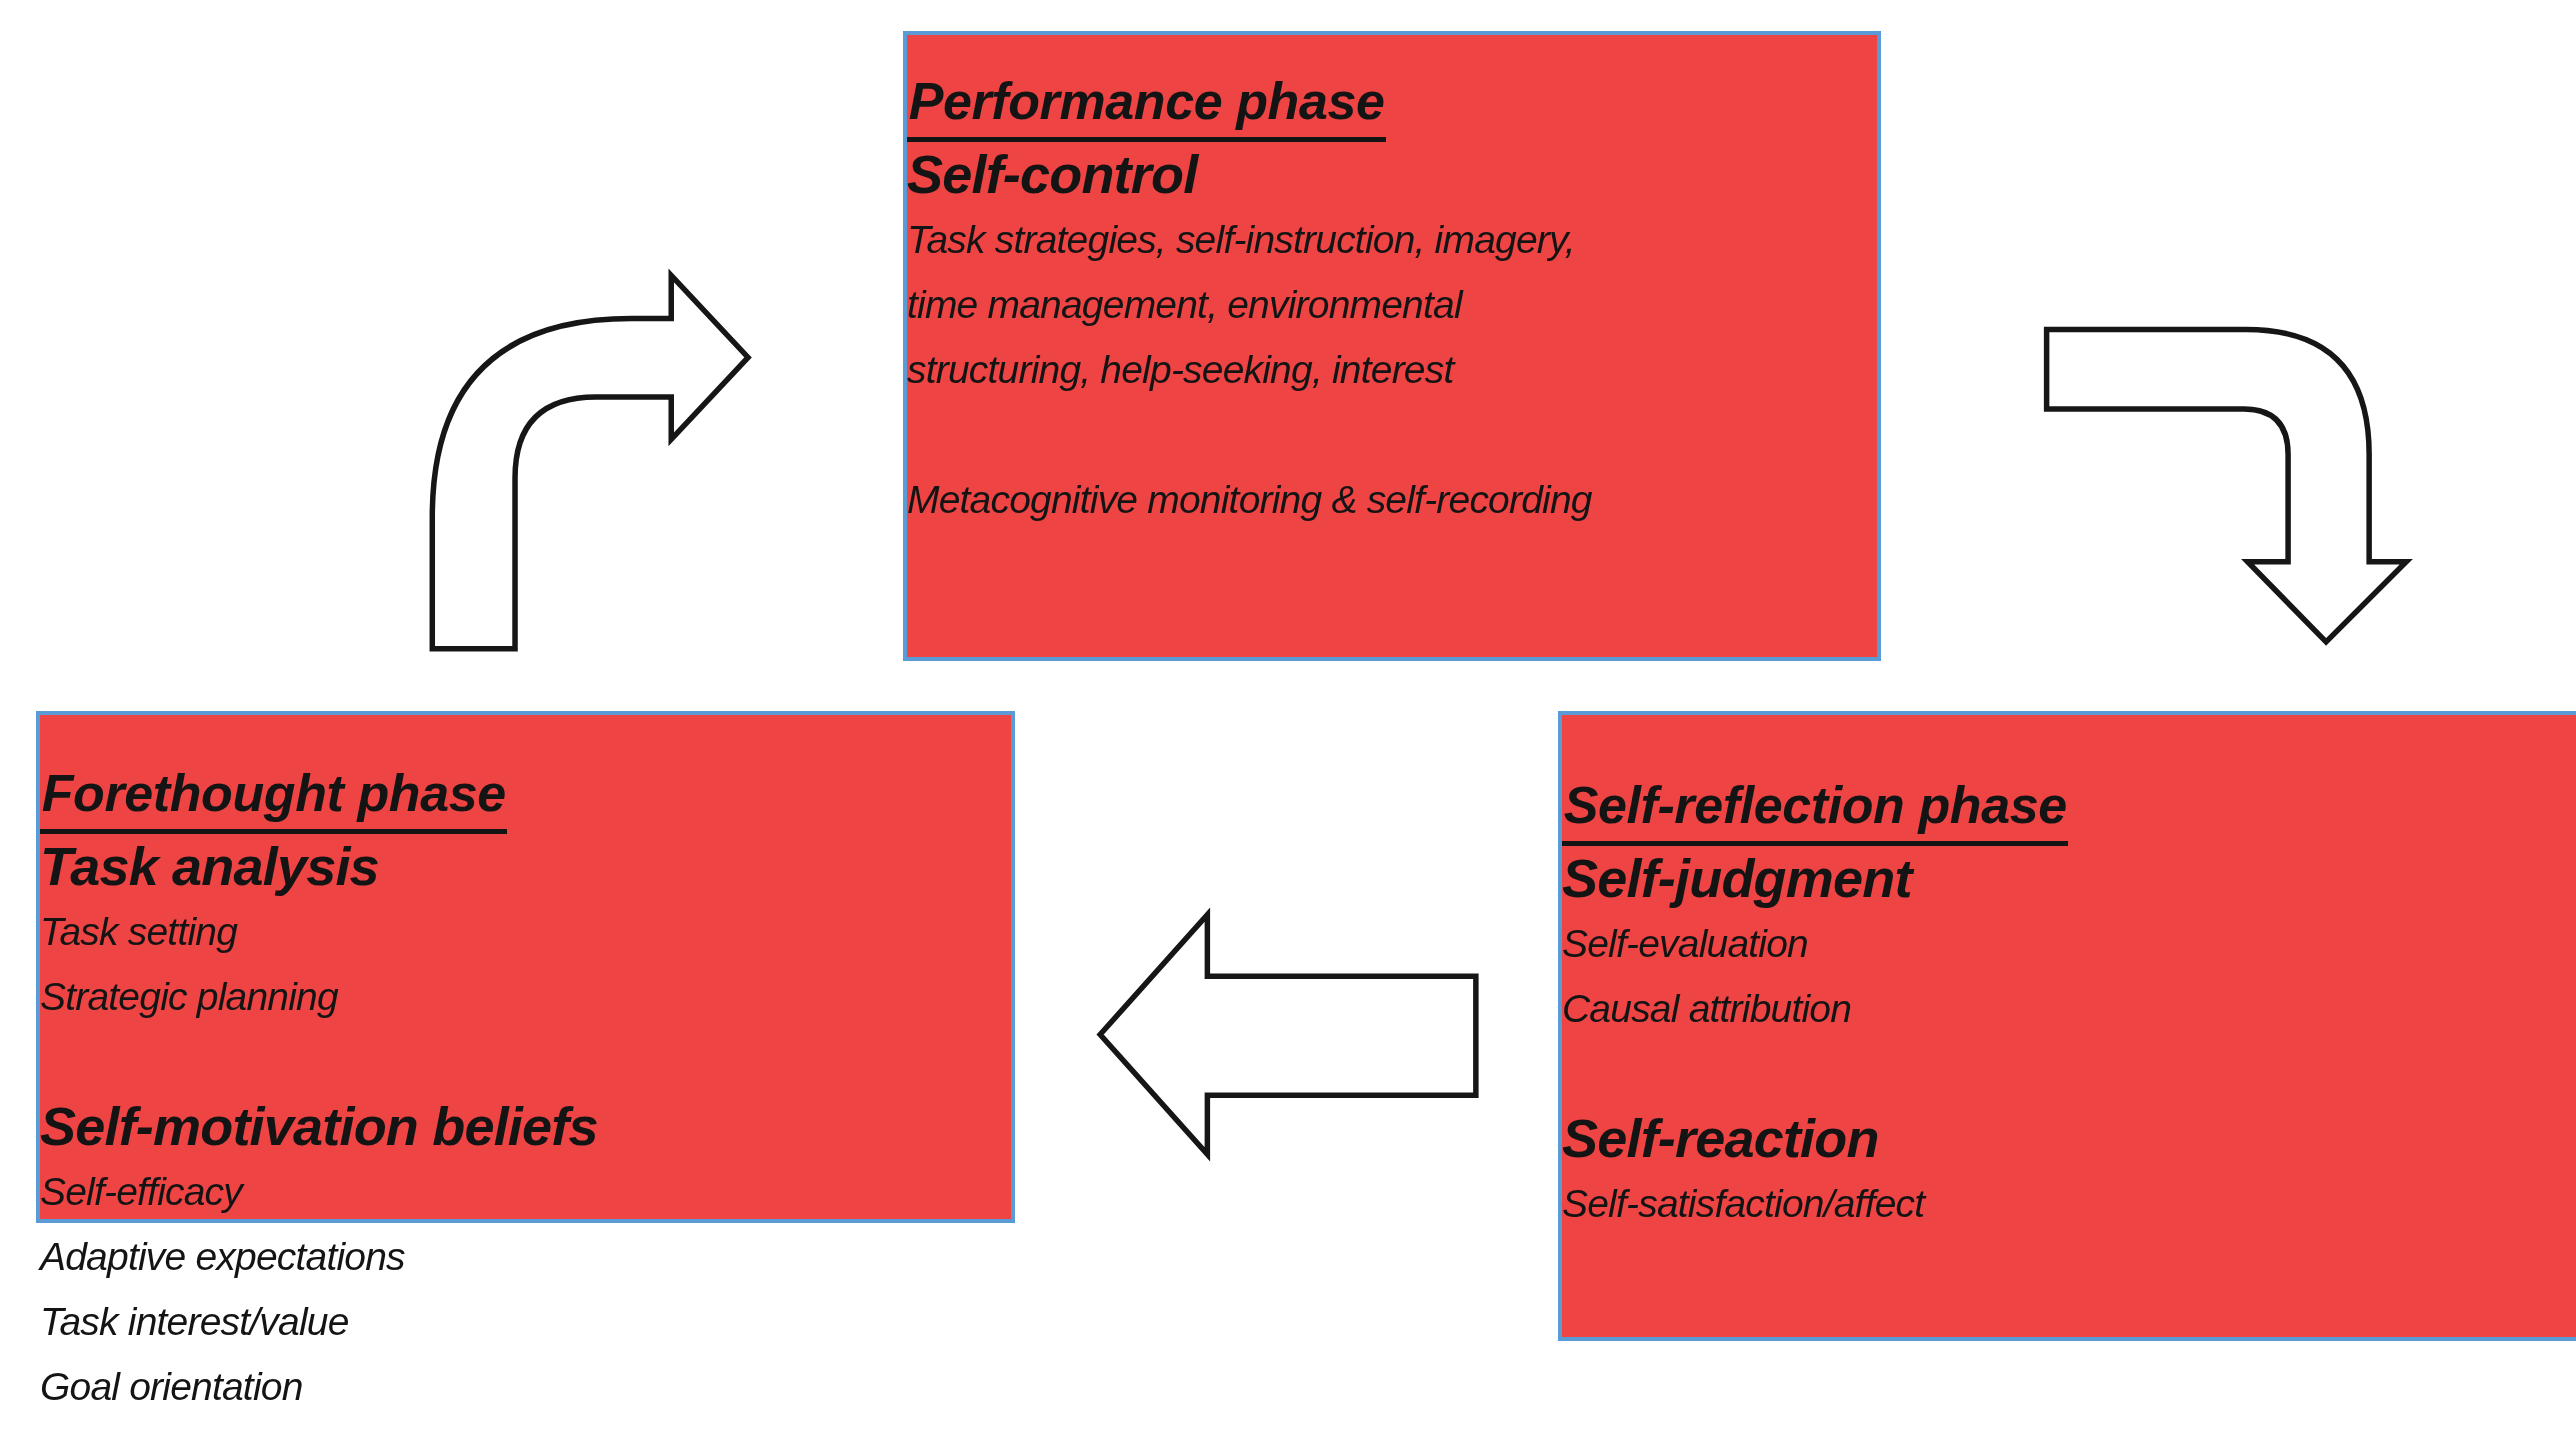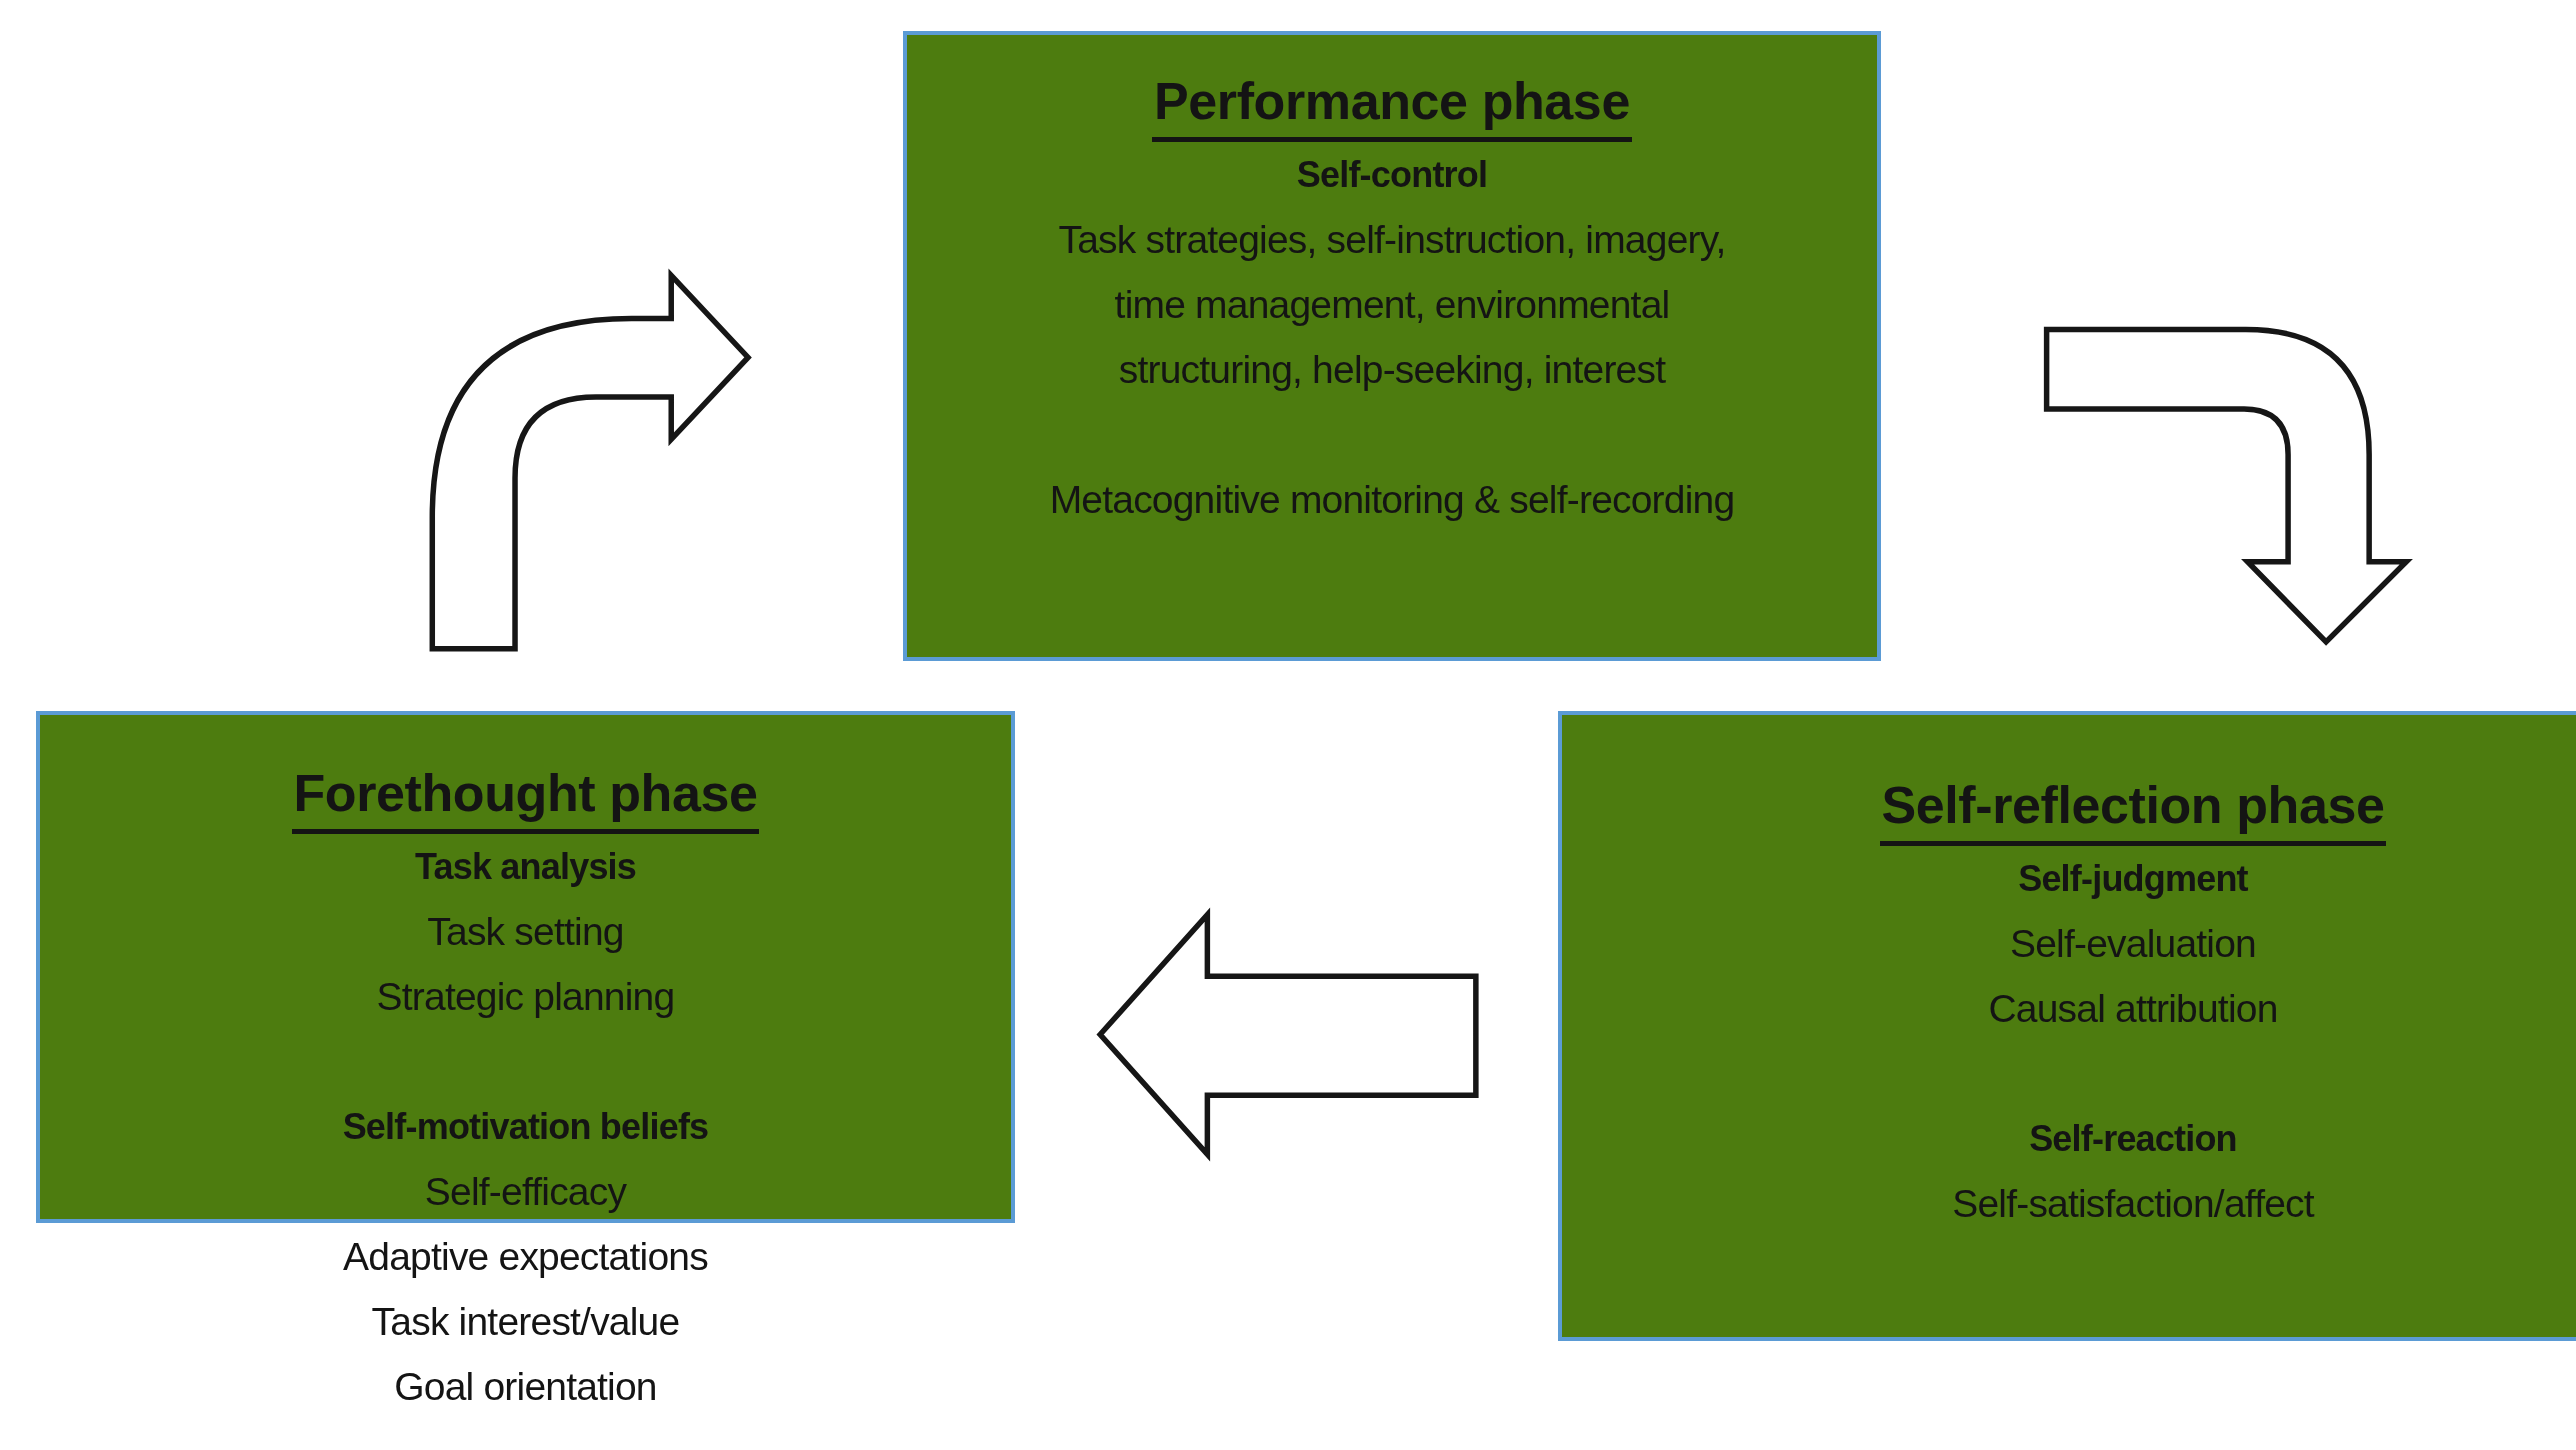--- a/index.html
+++ b/index.html
@@ -12,23 +12,23 @@
     width: 2576px;
     height: 1451px;
     background: var(--background, #ffffff);
     font-family: "Liberation Sans", sans-serif;
     color: var(--text, #141414);
     overflow: hidden;
   }
   .box {
     position: absolute;
     box-sizing: border-box;
-    background: #4d7c0f;
+    background: #ef4444;
     border: 4.2px solid var(--box-border, #5b9bd5);
-    text-align: center;
+    font-style: italic;
   }
   #box-performance {
     left: 903px; top: 31px;
     width: 978px; height: 630px;
     padding-top: 34px;
   }
   #box-forethought {
     left: 36px; top: 711px;
     width: 979px; height: 512px;
     padding-top: 46px;
@@ -39,21 +39,21 @@
     padding-top: 58px;
   }
   .tline {
     line-height: 65px;
     font-size: 39px;
     letter-spacing: -0.8px;
     white-space: nowrap;
   }
   .sub-heading {
     line-height: 65px;
-    font-size: 36px;
+    font-size: 54px;
     font-weight: 700;
     letter-spacing: -0.8px;
     white-space: nowrap;
   }
   .phase-title {
     line-height: 65px;
     font-size: 52px;
     font-weight: 700;
     letter-spacing: -0.4px;
     white-space: nowrap;

